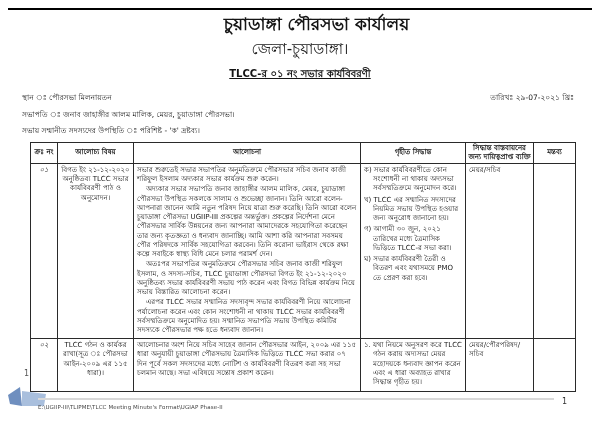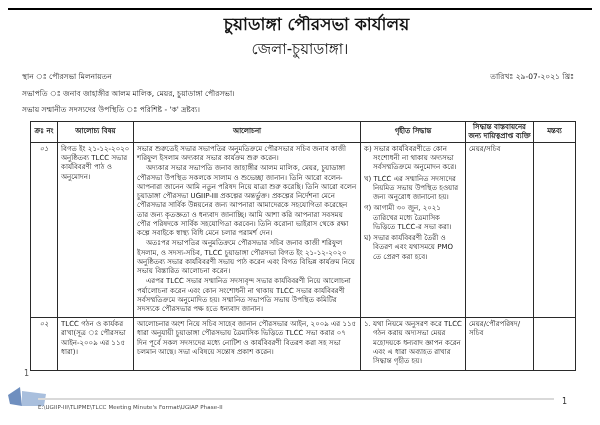--- a/index.html
+++ b/index.html
@@ -38,40 +38,41 @@
     padding:2px 3px;
     word-wrap:break-word;
   }
   table.minutes th {
     font-weight:bold;
     text-align:center;
     vertical-align:middle;
     padding:1px 2px;
   }
   td.serial-cell { text-align:center;font-style:italic; }
-  td.topic-cell  { text-align:left; }
+  td.topic-cell  { text-align:center; }
   .para { margin:0 0 1px 0; text-indent:9px; }
   .para.first { text-indent:0; }
   .decision-item { margin:0 0 2px 0; padding-left:9px; text-indent:-9px; }
   td.resp-cell { text-align:left;margin-top:8px; }
 
   .left-marker { position:absolute; left:24px; top:369px; font-size:8px; color:#555; }
   .blue-shape  { position:absolute; left:8px;  top:385px; }
   .long-rule   { position:absolute; left:38px; top:398px; width:516px; border-top:2px solid #d9d9d9; }
   .page-num    { position:absolute; left:562px; top:397px; font-size:8px; color:#333; }
   .footer-path { position:absolute; left:38px; top:404px; font-size:5.5px; color:#444; letter-spacing:0.1px; }
 </style>
 </head>
 <body>
 
 <div class="top-rule"></div>
 
 <div class="header">
   <div class="office-title">চুয়াডাঙ্গা পৌরসভা কার্যালয়</div>
   <div class="district-line">জেলা-চুয়াডাঙ্গা।</div>
+  <div><span class="subject-line">TLCC-র ০১ নং সভার কার্যবিবরণী</span></div>
 </div>
 
 <div class="meta">
   <div class="meta-row1">
     <span>স্থান ঃ পৌরসভা মিলনায়তন</span>
     <span>তারিখঃ ২৯-07-২০২১ খ্রিঃ</span>
   </div>
   <div class="chairman-line">সভাপতি ঃ জনাব জাহাঙ্গীর আলম মালিক, মেয়র, চুয়াডাঙ্গা পৌরসভা।</div>
   <div class="attendance-line">সভায় সম্মানীত সদস্যদের উপস্থিতি ঃ   পরিশিষ্ট - 'ক' দ্রষ্টব্য।</div>
 </div>

